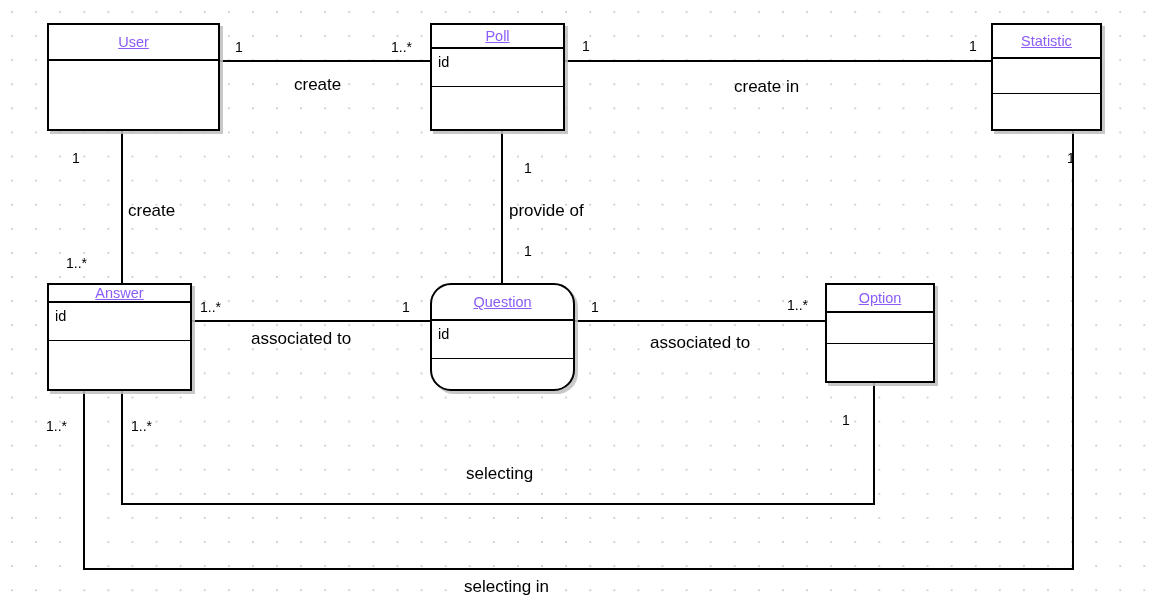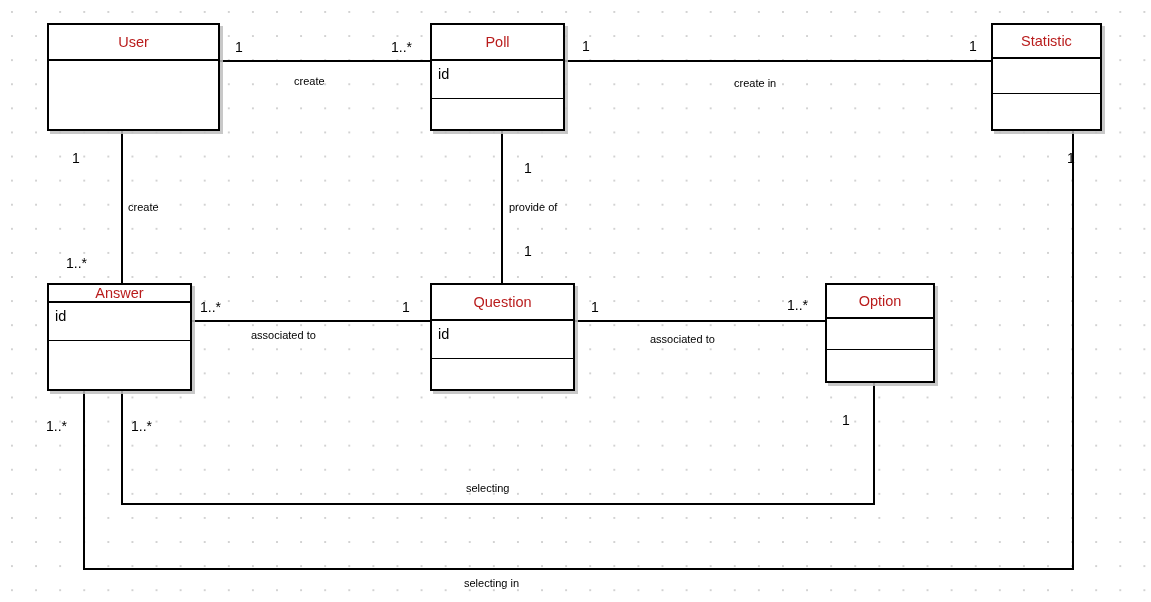--- a/index.html
+++ b/index.html
@@ -30,26 +30,27 @@
     box-shadow: 3px 3px 0 0 rgba(190,190,190,0.85);
     z-index: 20;
   }
   .uml-class .compartment {
     box-sizing: border-box;
     position: relative;
   }
   .uml-class .name-compartment {
     text-align: center;
     font-size: 14.5px;
-    color: #b91c1c;
+    color: #8b5cf6;
     line-height: 1;
     display: flex;
     align-items: center;
     justify-content: center;
     border-bottom: 2px solid #000000;
+    text-decoration: underline;
   }
   .uml-class .attr-compartment {
     border-bottom: 1.5px solid #000000;
     font-size: 14.5px;
     color: #000;
     padding: 5px 0 0 6px;
     line-height: 1.2;
   }
   .uml-class .op-compartment {
     font-size: 14.5px;
@@ -62,21 +63,21 @@
     position: absolute;
     background: #000000;
     z-index: 10;
   }
   .edge.h { height: 2px; }
   .edge.v { width: 2px; }
 
   
   .lbl {
     position: absolute;
-    font-size: 11px;
+    font-size: 17px;
     color: #000000;
     white-space: nowrap;
     line-height: 1;
     z-index: 30;
   }
   .mult {
     position: absolute;
     font-size: 14px;
     color: #000000;
     white-space: nowrap;
@@ -108,68 +109,68 @@
   <div class="edge v" style="left:83px; top:389px; height:181px;"></div>
   <div class="edge h" style="left:83px; top:568px; width:991px;"></div>
   <div class="edge v" style="left:1072px; top:129px; height:441px;"></div>
 
   <div class="uml-class" style="left:47px; top:23px; width:173px; height:108px;">
     <div class="compartment name-compartment" style="height:36px;">User</div>
     <div class="compartment op-compartment" style="height:30px;"></div>
   </div>
 
   <div class="uml-class" style="left:430px; top:23px; width:135px; height:108px;">
-    <div class="compartment name-compartment" style="height:36px;">Poll</div>
+    <div class="compartment name-compartment" style="height:24px;">Poll</div>
     <div class="compartment attr-compartment" style="height:38px;">
       <div>id</div>
     </div>
     <div class="compartment op-compartment" style="height:30px;"></div>
   </div>
 
   <div class="uml-class" style="left:991px; top:23px; width:111px; height:108px;">
     <div class="compartment name-compartment" style="height:34px;">Statistic</div>
     <div class="compartment attr-compartment" style="height:35px;"></div>
     <div class="compartment op-compartment" style="height:35px;"></div>
   </div>
 
   <div class="uml-class" style="left:47px; top:283px; width:145px; height:108px;">
     <div class="compartment name-compartment" style="height:18px;">Answer</div>
     <div class="compartment attr-compartment" style="height:38px;">
       <div>id</div>
     </div>
     <div class="compartment op-compartment" style="height:30px;"></div>
   </div>
 
-  <div class="uml-class" style="left:430px; top:283px; width:145px; height:108px;">
+  <div class="uml-class" style="left:430px; top:283px; width:145px; height:108px;border-radius:21px;">
     <div class="compartment name-compartment" style="height:36px;">Question</div>
     <div class="compartment attr-compartment" style="height:38px;">
       <div>id</div>
     </div>
     <div class="compartment op-compartment" style="height:30px;"></div>
   </div>
 
   <div class="uml-class" style="left:825px; top:283px; width:110px; height:100px;">
-    <div class="compartment name-compartment" style="height:34px;">Option</div>
+    <div class="compartment name-compartment" style="height:28px;">Option</div>
     <div class="compartment attr-compartment" style="height:31px;"></div>
     <div class="compartment op-compartment" style="height:31px;"></div>
   </div>
 
   <div class="lbl" style="left:294px; top:76px;">create</div>
 
   <div class="lbl" style="left:734px; top:78px;">create in</div>
 
   <div class="lbl" style="left:128px; top:202px;">create</div>
 
   <div class="lbl" style="left:509px; top:202px;">provide of</div>
 
   <div class="lbl" style="left:251px; top:330px;">associated to</div>
 
   <div class="lbl" style="left:650px; top:334px;">associated to</div>
 
-  <div class="lbl" style="left:466px; top:483px;">selecting</div>
+  <div class="lbl" style="left:466px; top:465px;">selecting</div>
 
   <div class="lbl" style="left:464px; top:578px;">selecting in</div>
 
   <div class="mult" style="left:235px; top:40px;">1</div>
   <div class="mult" style="left:391px; top:40px;">1..*</div>
 
   <div class="mult" style="left:582px; top:39px;">1</div>
   <div class="mult" style="left:969px; top:39px;">1</div>
 
   <div class="mult" style="left:72px; top:151px;">1</div>

